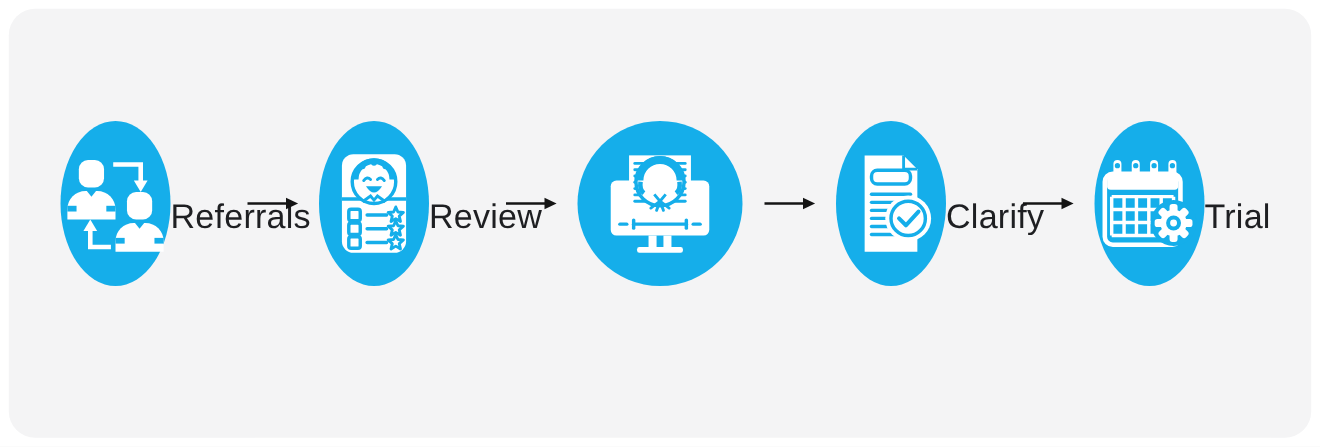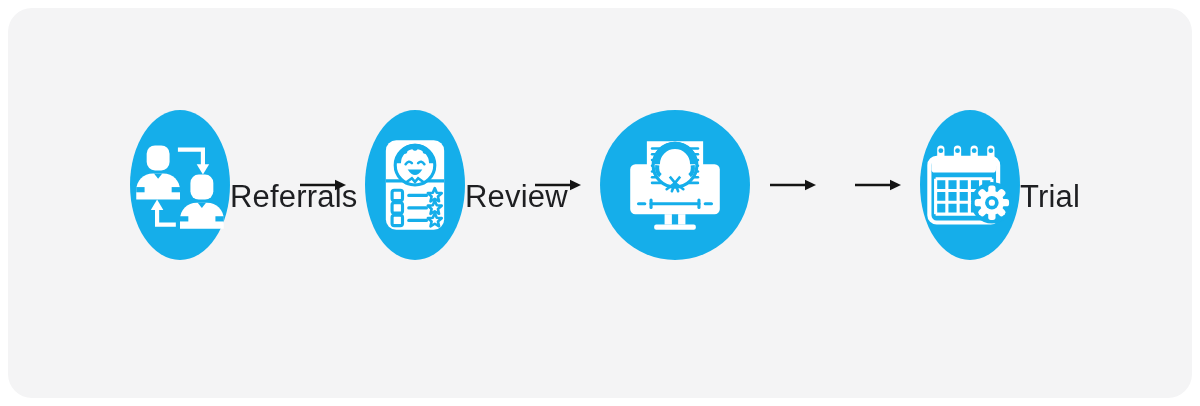--- a/index.html
+++ b/index.html
@@ -183,20 +183,41 @@
       </div>
     </div>
 
     <div class="arrow-cell">
       <svg viewBox="0 0 48 16">
         <line class="arrow-line" x1="1" y1="8" x2="37" y2="8"></line>
         <polygon class="arrow-head" points="36,2.8 47,8 36,13.2"></polygon>
       </svg>
     </div>
 
+    <div class="step">
+      <div class="circle">
+        <svg viewBox="0 0 96 96">
+          <path class="w" d="M25,6 h34 l12,12 v72 h-46 z"></path>
+          <path class="a-s" stroke-width="2.5" d="M59,6 v12 h12"></path>
+          <rect class="a-s" stroke-width="3" x="31" y="19" width="34" height="12" rx="5"></rect>
+          <g class="a-s" stroke-width="3" stroke-linecap="round">
+            <line x1="31" y1="40" x2="65" y2="40"></line>
+            <line x1="31" y1="47" x2="65" y2="47"></line>
+            <line x1="31" y1="54" x2="65" y2="54"></line>
+            <line x1="31" y1="61" x2="65" y2="61"></line>
+            <line x1="31" y1="68" x2="65" y2="68"></line>
+            <line x1="31" y1="75" x2="65" y2="75"></line>
+          </g>
+          <circle class="w" cx="63" cy="61" r="20"></circle>
+          <circle class="a-s" stroke-width="3" cx="63" cy="61" r="15"></circle>
+          <path class="a-s" stroke-width="3.5" stroke-linecap="round" stroke-linejoin="round" d="M55,61 l6,6 11,-12"></path>
+        </svg>
+      </div>
+      <div class="step-label">Clarify</div>
+    </div>
 
     <div class="arrow-cell">
       <svg viewBox="0 0 48 16">
         <line class="arrow-line" x1="1" y1="8" x2="37" y2="8"></line>
         <polygon class="arrow-head" points="36,2.8 47,8 36,13.2"></polygon>
       </svg>
     </div>
 
     <div class="step">
       <div class="circle">

